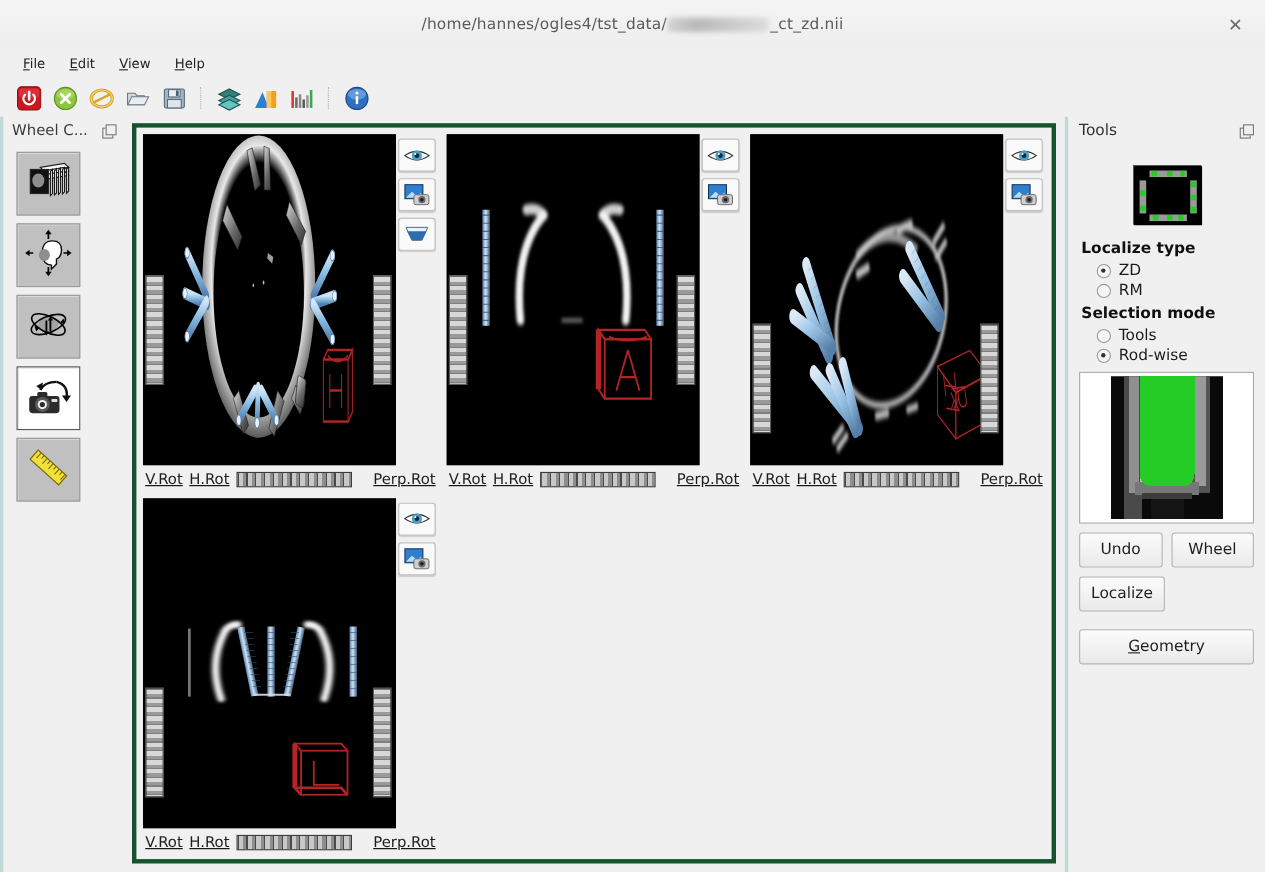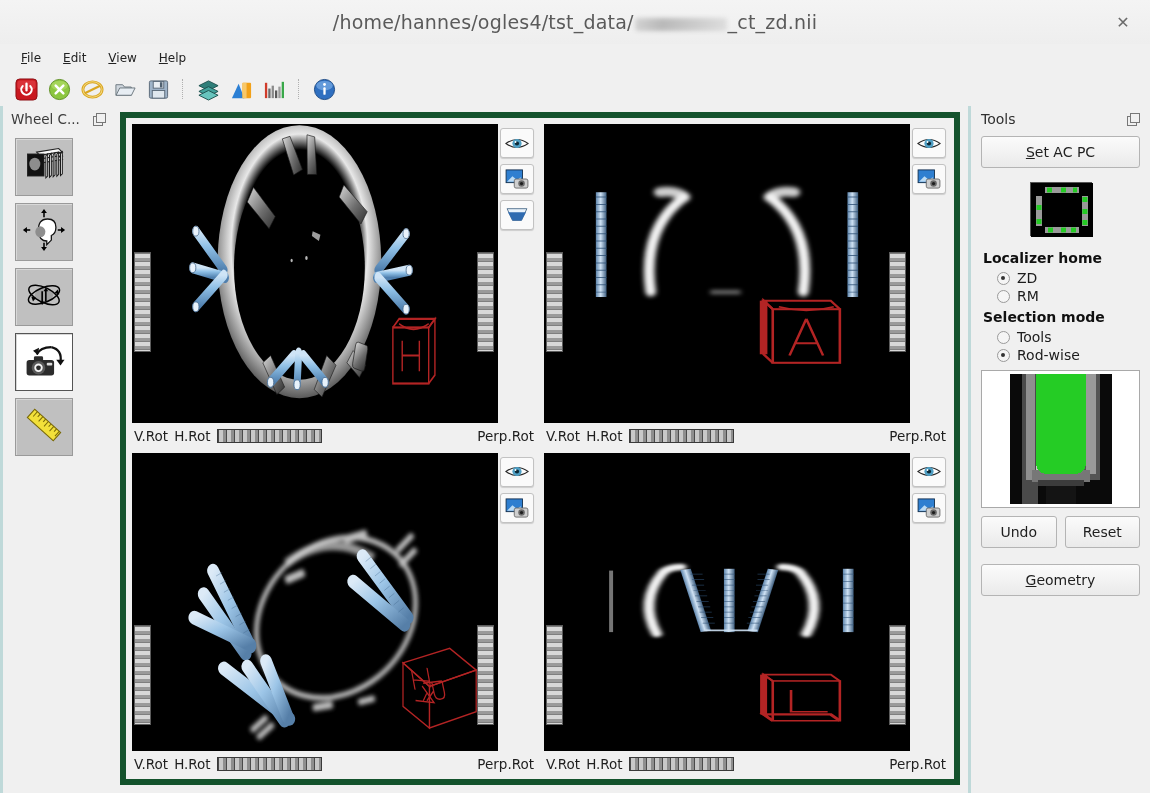--- a/index.html
+++ b/index.html
@@ -22,21 +22,21 @@
   .titlebar {
     height: 44px;
     position: relative;
     display: flex;
     align-items: center;
     justify-content: center;
     background: linear-gradient(to bottom, #f4f4f4 0%, #eeeeee 100%);
     flex: 0 0 auto;
   }
   .titlebar .title {
-    font-size: 19px;
+    font-size: 14px;
     color: #5a5a5a;
     letter-spacing: .2px;
     white-space: nowrap;
     position: relative;
   }
   .redacted {
     display: inline-block;
     width: 92px;
     height: 13px;
     vertical-align: middle;
@@ -145,27 +145,28 @@
 
   
   .center {
     flex: 1 1 auto;
     padding: 6px 8px 8px 8px;
     min-width: 0;
     display: flex;
   }
   .view-frame {
     flex: 1 1 auto;
-    border: 6px solid #14532d;
+    border: 4px solid #14532d;
     background: #f0f0f0;
     display: grid;
-    grid-template-columns: 1fr 1fr;
+    grid-template-columns: 1fr 1fr 1fr;
     grid-template-rows: 1fr 1fr;
     padding: 2px;
     min-width: 0;
+    text-decoration: underline;
   }
   .vp {
     position: relative;
     display: flex;
     flex-direction: column;
     min-width: 0; min-height: 0;
     padding: 4px 4px 0 4px;
   }
   .vp-canvas-wrap {
     position: relative;
@@ -886,21 +887,20 @@
 
       </div>
     </div>
 
     <div class="rightdock">
       <div class="rd-head">
         <span>Tools</span>
         <span class="dock-float"></span>
       </div>
 
-      <button class="btn"><u>S</u>et AC PC</button>
       <div style="height:6px"></div>
 
       <div class="thumb-loc">
         <svg viewBox="0 0 62 54" width="62" height="54">
           <rect width="62" height="54" fill="#000"></rect>
           <rect x="14" y="4" width="34" height="6" fill="#9a9a9a"></rect>
           <rect x="16" y="4.6" width="5" height="4.8" fill="#25cc25"></rect>
           <rect x="30" y="4.6" width="5" height="4.8" fill="#25cc25"></rect>
           <rect x="42" y="4.6" width="4" height="4.8" fill="#25cc25"></rect>
           <rect x="14" y="44" width="34" height="6" fill="#9a9a9a"></rect>
@@ -910,21 +910,21 @@
           <rect x="5" y="13" width="6" height="30" fill="#9a9a9a"></rect>
           <rect x="5.5" y="22" width="5" height="5" fill="#25cc25"></rect>
           <rect x="5.5" y="36" width="5" height="5" fill="#25cc25"></rect>
           <rect x="51" y="13" width="6" height="30" fill="#9a9a9a"></rect>
           <rect x="51.4" y="14" width="5" height="5" fill="#25cc25"></rect>
           <rect x="51.4" y="26" width="5" height="5" fill="#25cc25"></rect>
           <rect x="51.4" y="37" width="5" height="5" fill="#25cc25"></rect>
         </svg>
       </div>
 
-      <div class="sect-title">Localizer home</div>
+      <div class="sect-title">Localize type</div>
       <div class="radio-row">
         <span class="radio on"></span>
         <span>ZD</span>
       </div>
       <div class="radio-row">
         <span class="radio"></span>
         <span>RM</span>
       </div>
 
       <div class="sect-title">Selection mode</div>
@@ -949,22 +949,25 @@
           <rect x="30" y="96" width="58" height="12" fill="#777"></rect>
           <rect x="36" y="106" width="46" height="6" fill="#3c3c3c"></rect>
           <rect x="44" y="112" width="30" height="18" fill="#141414"></rect>
           <path d="M34 0 h50 v88 q0 12 -12 12 H46 q-12 0 -12 -12 z" fill="#25cc25"></path>
           <rect x="34" y="0" width="50" height="10" fill="#25cc25"></rect>
         </svg>
       </div>
 
       <div class="btn-row">
         <button class="btn">Undo</button>
-        <button class="btn">Reset</button>
-      </div>
-
+        <button class="btn">Wheel</button>
+      </div>
+
+      <div class="btn-left">
+        <button class="btn">Localize</button>
+      </div>
 
       <div style="height:8px"></div>
       <button class="btn"><u>G</u>eometry</button>
     </div>
 
   </div>
 </div>
 
 </body></html>

